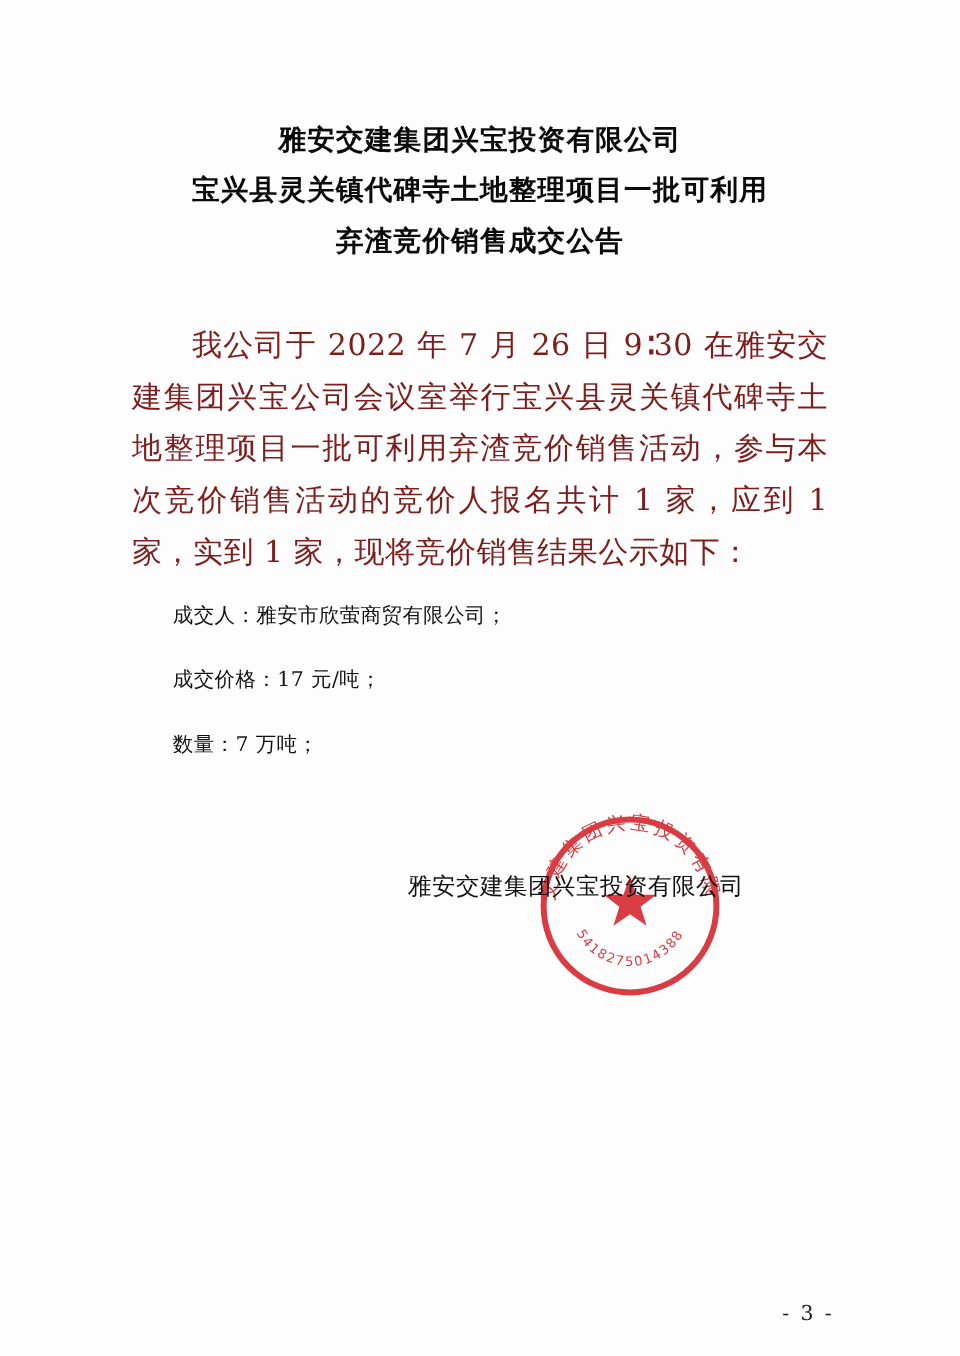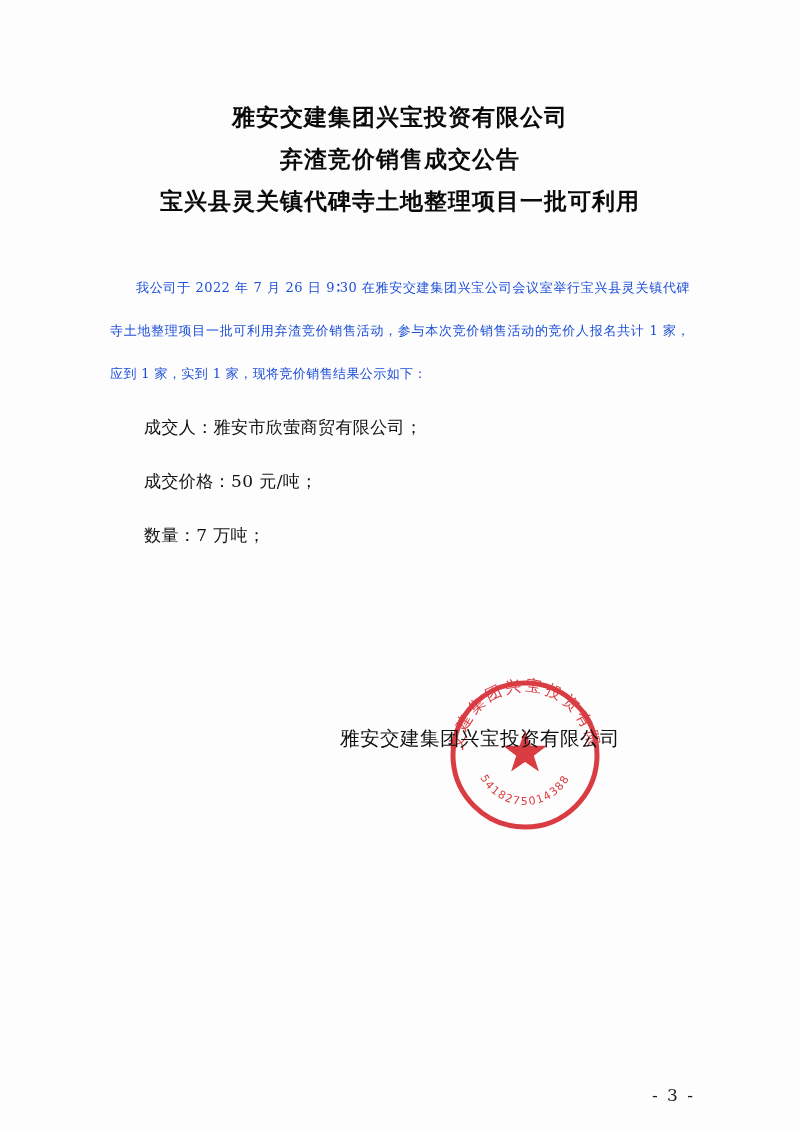--- a/index.html
+++ b/index.html
@@ -40,26 +40,26 @@
     letter-spacing: 1px;
     color: #0a0a0a;
   }
   .title-line {
     display: block;
     white-space: nowrap;
   }
 
   .body-text {
     margin-top: 44px;
-    font-size: 13px;
+    font-size: 25px;
     line-height: 43px;
     text-align: justify;
     text-justify: inter-ideograph;
     letter-spacing: 0.4px;
-    color: #1d4ed8;
+    color: #7f1d1d;
   }
 
   .para-indent {
     text-indent: 2em;
   }
 
   .item-line {
     margin-top: 11px;
     text-indent: 2em;
     font-size: 17px;
@@ -107,30 +107,30 @@
 </style>
 </head>
 <body>
 
 <div class="page">
 
   <div class="doc-body">
 
     <div class="title-block">
       <span class="title-line">雅安交建集团兴宝投资有限公司</span>
+      <span class="title-line">宝兴县灵关镇代碑寺土地整理项目一批可利用</span>
       <span class="title-line">弃渣竞价销售成交公告</span>
-      <span class="title-line">宝兴县灵关镇代碑寺土地整理项目一批可利用</span>
     </div>
 
     <div class="body-text">
       <div class="para-indent">我公司于 2022 年 7 月 26 日 9∶30 在雅安交建集团兴宝公司会议室举行宝兴县灵关镇代碑寺土地整理项目一批可利用弃渣竞价销售活动，参与本次竞价销售活动的竞价人报名共计 1 家，应到 1 家，实到 1 家，现将竞价销售结果公示如下：</div>
     </div>
 
     <div class="item-line">成交人：雅安市欣萤商贸有限公司；</div>
-    <div class="item-line">成交价格：50 元/吨；</div>
+    <div class="item-line">成交价格：17 元/吨；</div>
     <div class="item-line">数量：7 万吨；</div>
 
   </div>
 
   <div class="seal">
     <svg width="180" height="180" viewBox="0 0 180 180" xmlns="http://www.w3.org/2000/svg">
       <defs>
         <path id="sealTopArc" d="M 26,90 A 64,64 0 0 1 154,90"></path>
         <path id="sealBottomArc" d="M 40,90 A 50,50 0 0 0 140,90"></path>
       </defs>

